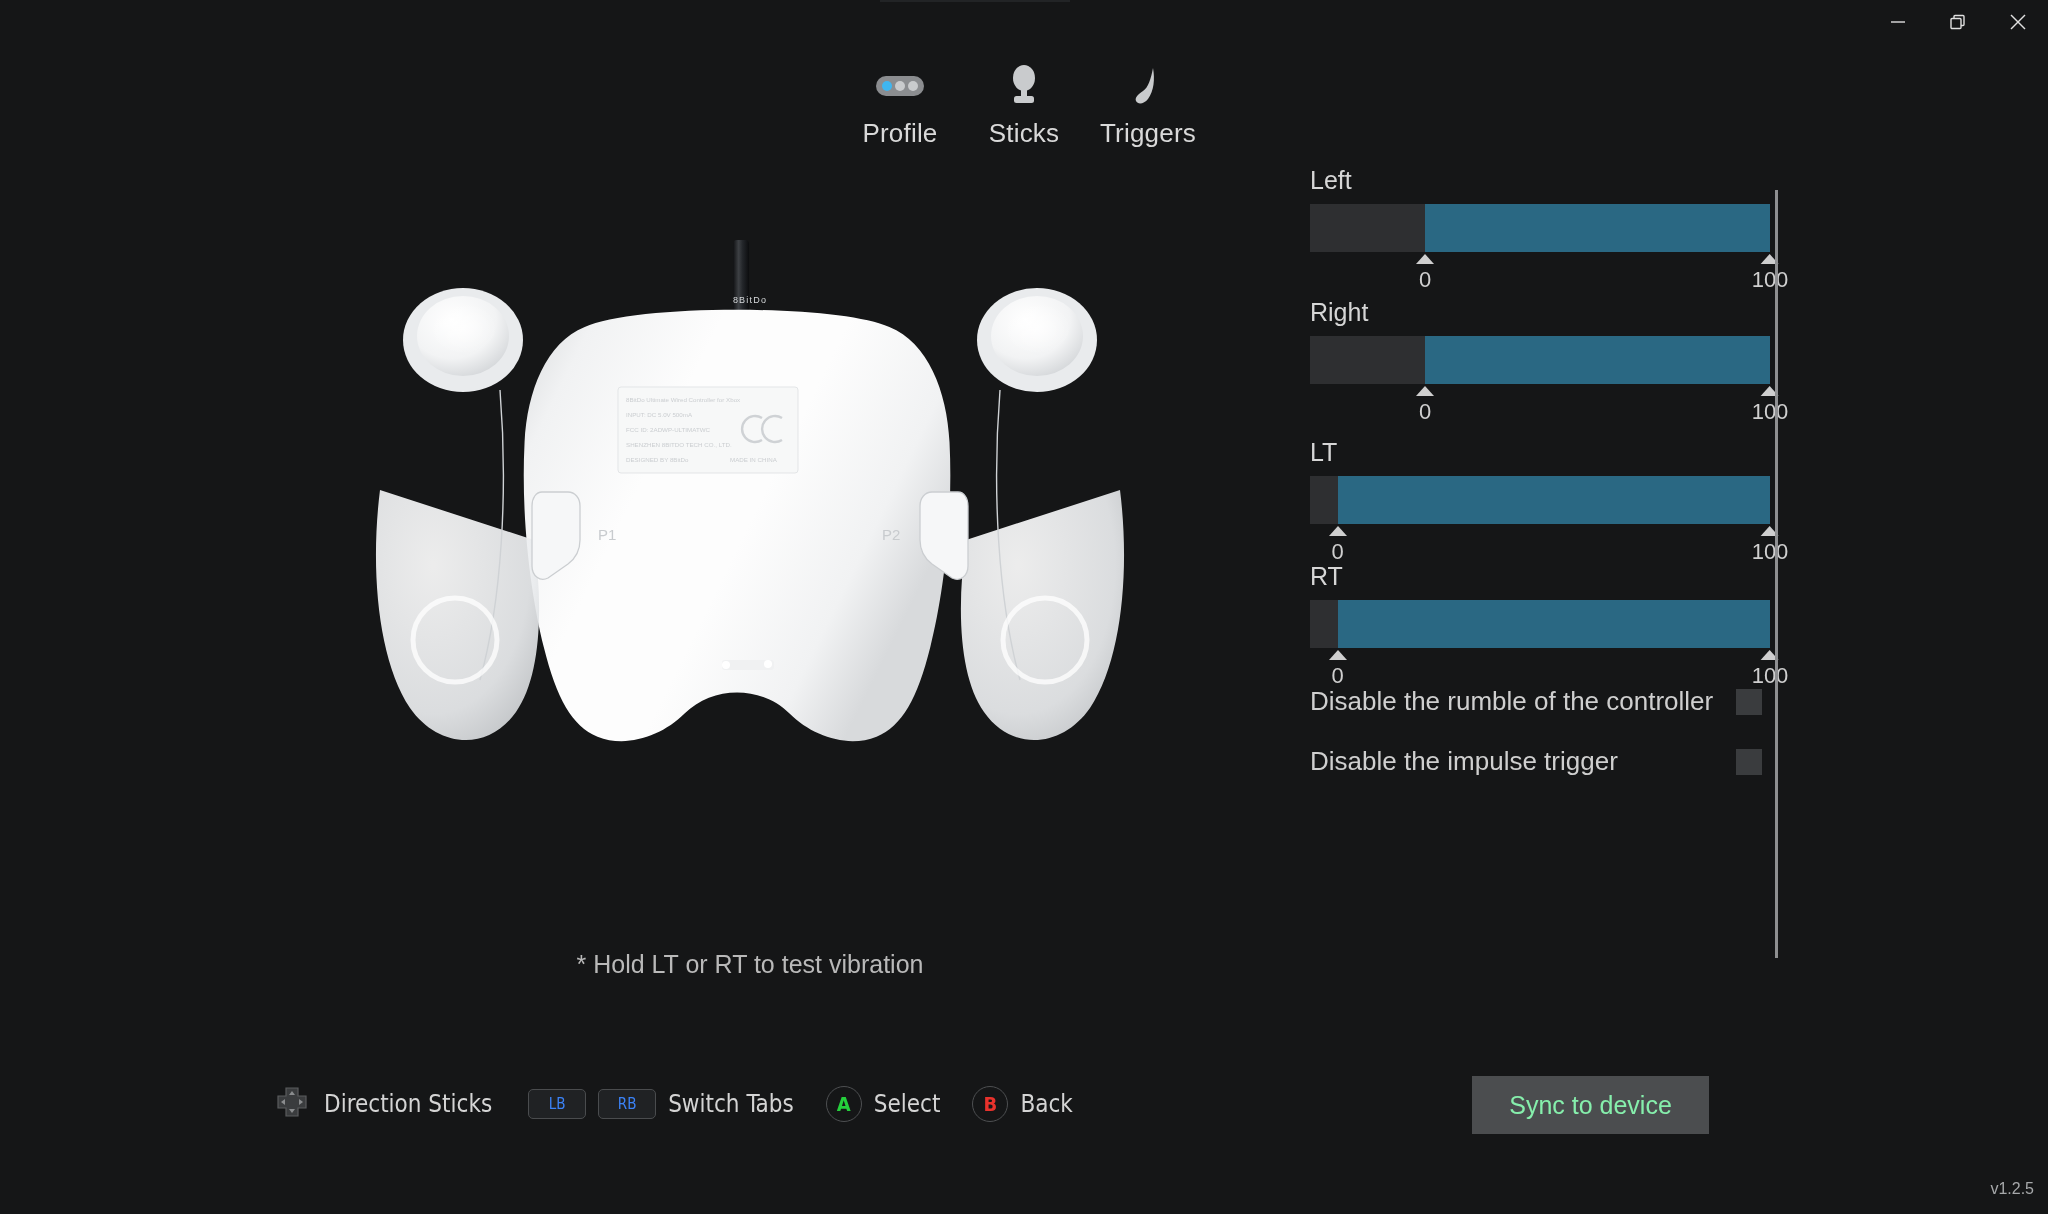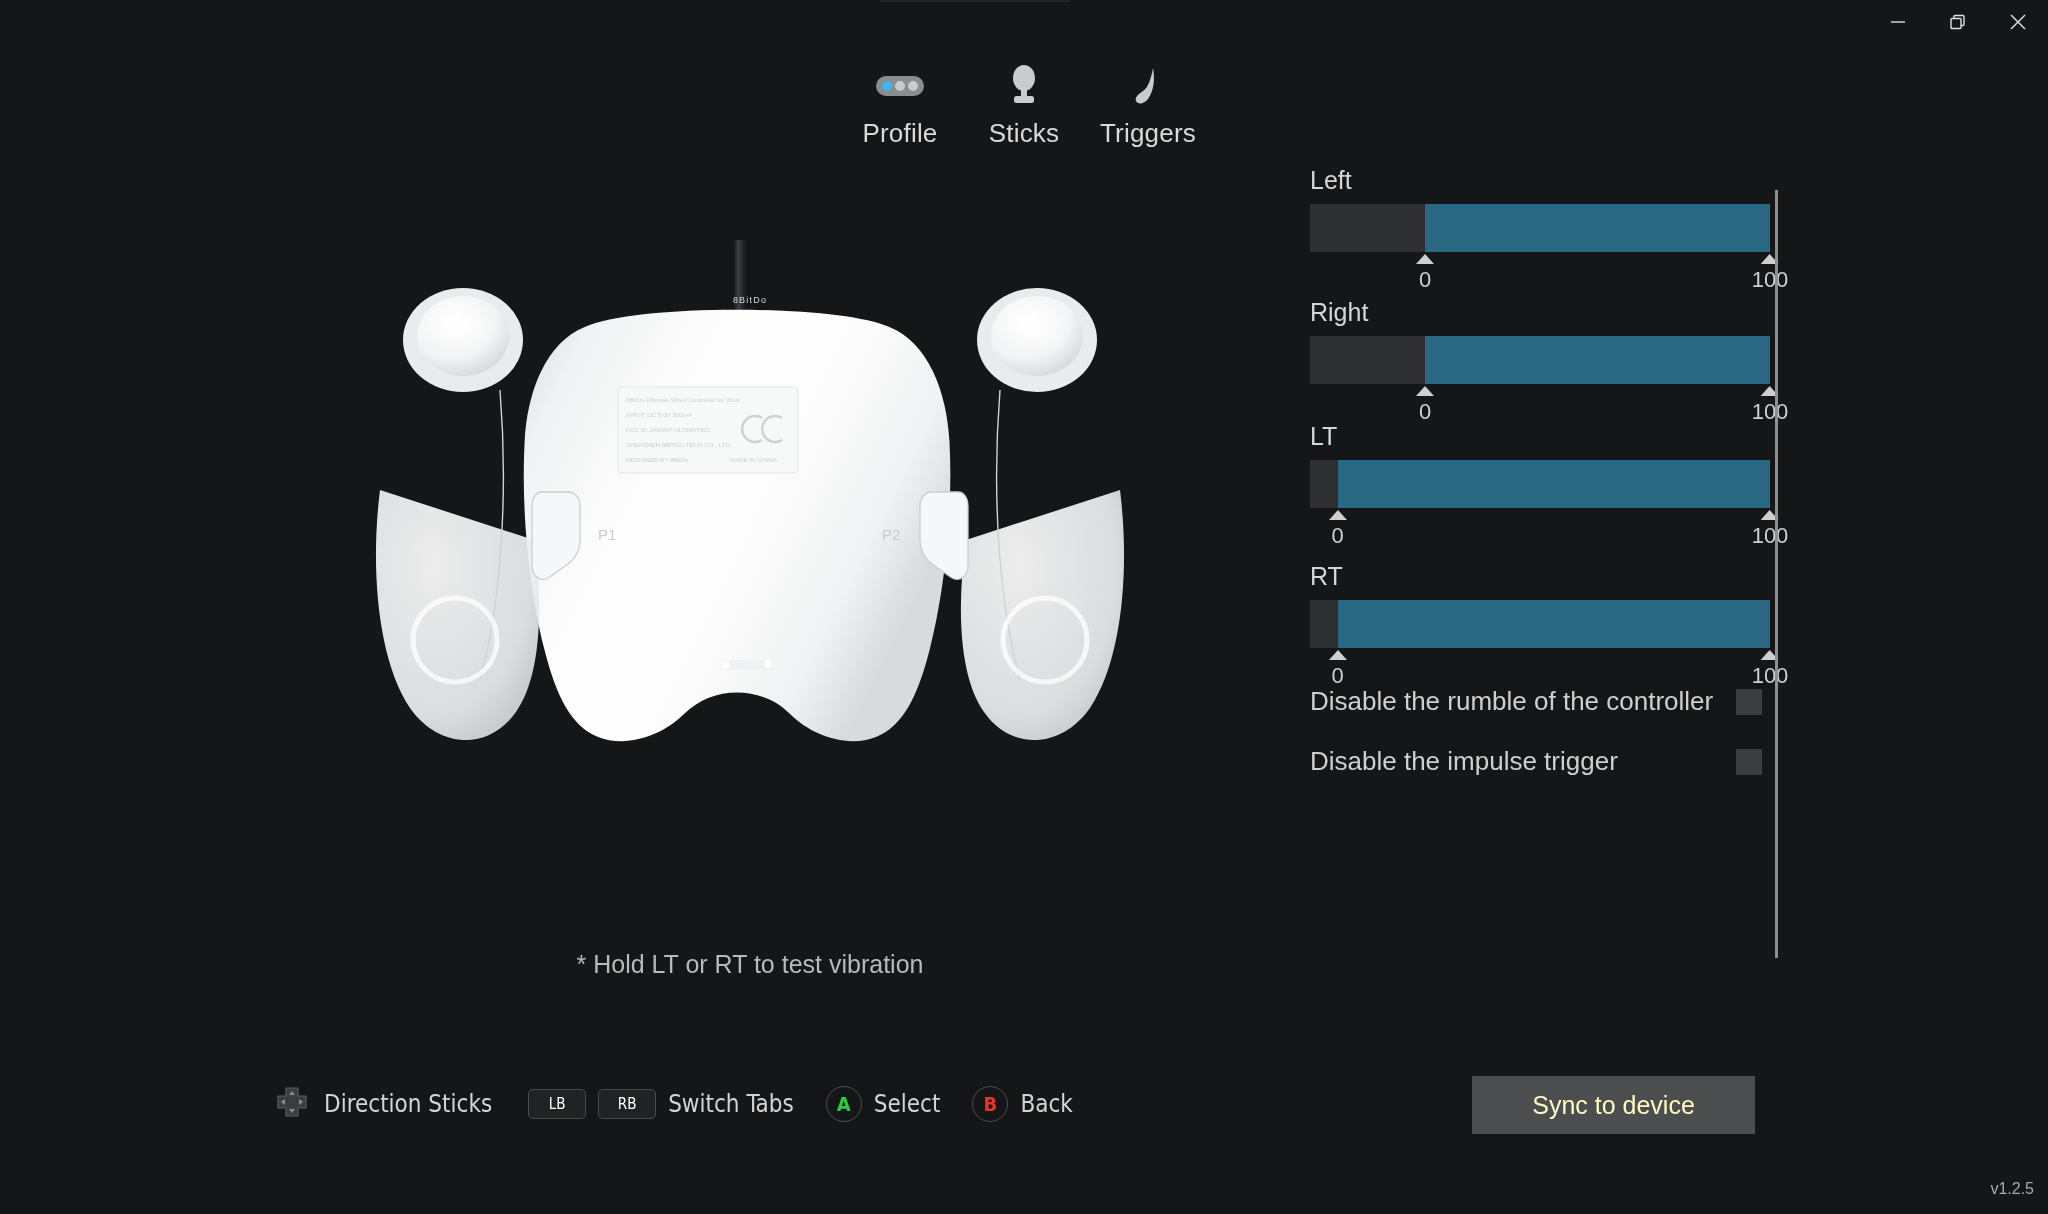--- a/index.html
+++ b/index.html
@@ -161,38 +161,38 @@
     font-family: "DejaVu Sans Condensed", "Liberation Sans", sans-serif;
   }
   .hint { display: flex; align-items: center; gap: 12px; }
   .hint-text { font-size: 24px; color: #d4d4d4; }
   .key-cap {
     width: 58px; height: 30px;
     border: 1.5px solid #4a4c4e;
     border-radius: 5px;
     background: #202224;
     display: flex; align-items: center; justify-content: center;
-    font-size: 15px; color: #ffffff;
+    font-size: 15px; color: #3b82f6;
   }
   .face-btn {
     width: 36px; height: 36px; border-radius: 50%;
     border: 1.5px solid #4d4f51;
     display: flex; align-items: center; justify-content: center;
     font-size: 20px; font-weight: bold;
   }
   .face-btn.a { color: #25d03c; }
   .face-btn.b { color: #e8322c; }
 
   .sync-btn {
     position: absolute;
     left: 1472px; top: 22px;
-    width: 283px; height: 58px;
+    width: 237px; height: 58px;
     background: #4b4d4f;
     border: none;
-    color: #fef9c3;
+    color: #86efac;
     font-size: 25px;
     font-family: "Liberation Sans", sans-serif;
     cursor: default;
   }
   .version {
     position: absolute;
     right: 14px; bottom: 16px;
     font-size: 16px; color: #a6a8aa;
   }
 </style>
@@ -386,21 +386,21 @@
             <div class="arrow"></div>
             <div class="tval">0</div>
           </div>
           <div class="tick" style="left:100%">
             <div class="arrow"></div>
             <div class="tval">100</div>
           </div>
         </div>
       </div>
 
-      <div class="slider-group" style="top:252px;">
+      <div class="slider-group" style="top:268px;">
         <div class="slider-label">LT</div>
         <div class="slider-track">
           <div style="width:6%"></div>
           <div class="slider-fill" style="width:94%"></div>
         </div>
         <div class="ticks">
           <div class="tick" style="left:6%">
             <div class="arrow"></div>
             <div class="tval">0</div>
           </div>

